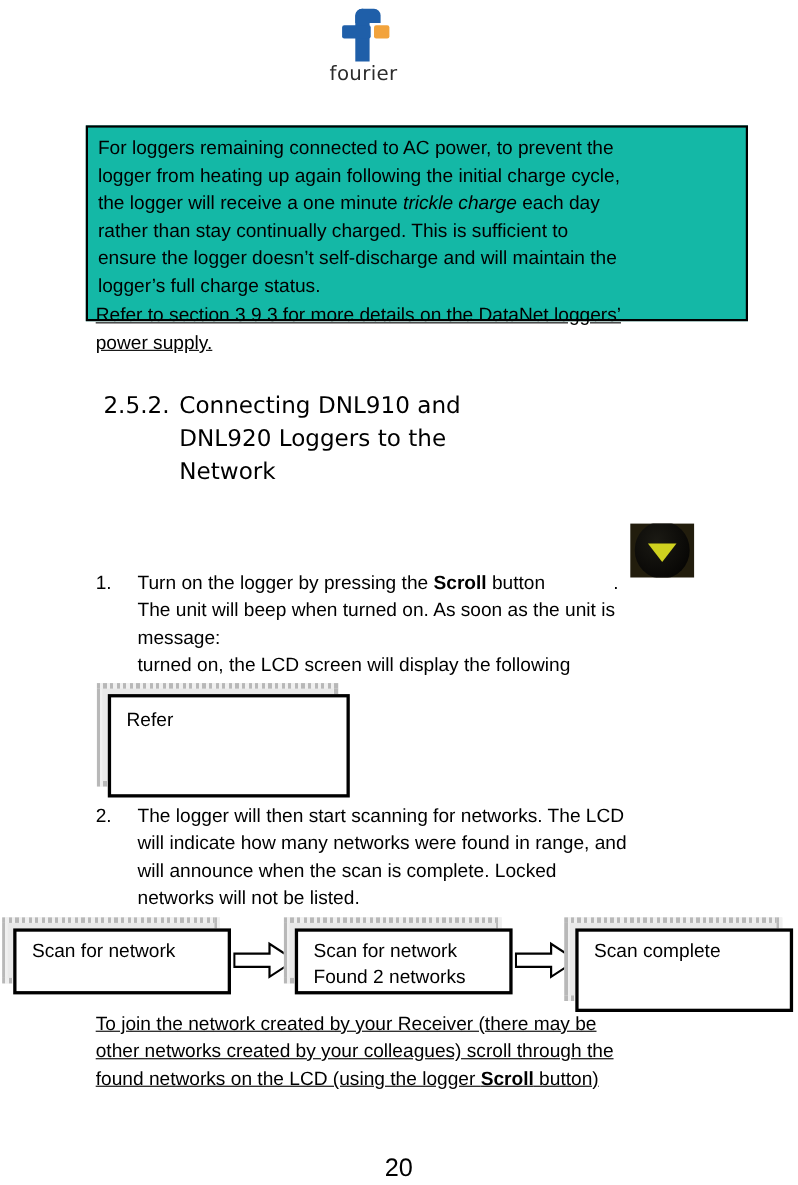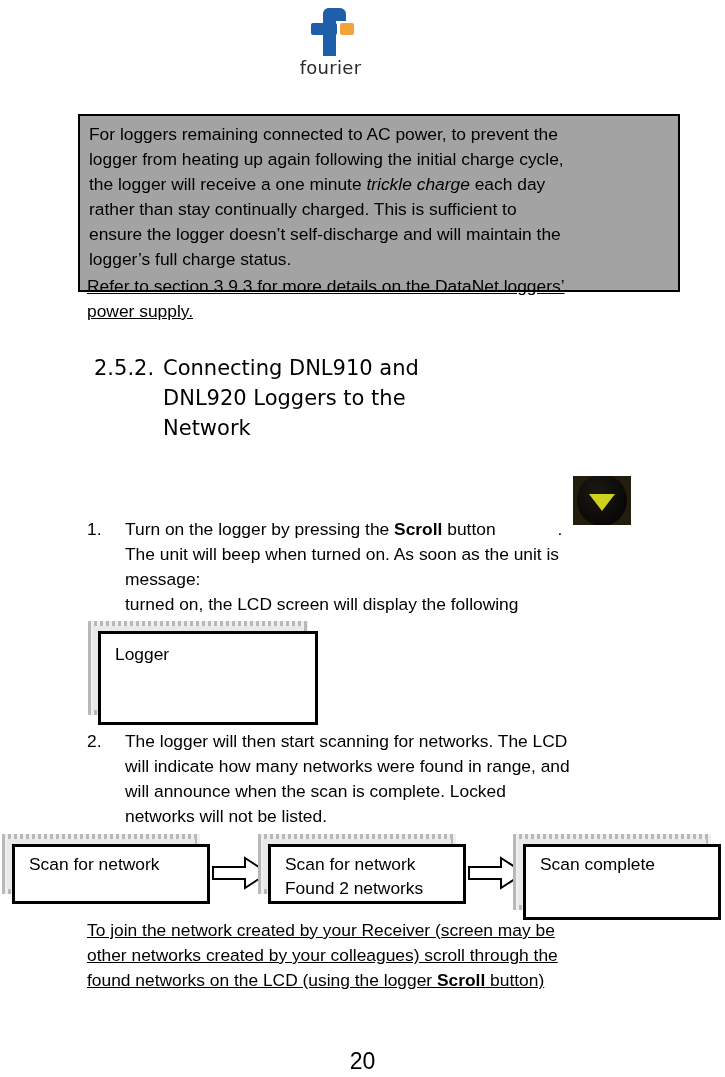--- a/index.html
+++ b/index.html
@@ -78,21 +78,21 @@
 
   
   #note-box {
     position: absolute;
     left: 78px;
     top: 114px;
     width: 602px;
     border: 2px solid #000;
     box-sizing: border-box;
     padding: 6px 9px 18px 9px;
-    background: #a3a3a3;
+    background: #14b8a6;
   }
   #note-box .note-line {
     font-size: 17.4px;
     line-height: 25px;
     white-space: nowrap;
   }
   .ital { font-style: italic; }
 
   
   .body-para {
@@ -287,21 +287,21 @@
     <span class="ln"><span>Turn on the logger by pressing the </span><b>Scroll</b><span> button</span><span style="margin-left:62px">.</span></span>
     <span class="ln">The unit will beep when turned on. As soon as the unit is</span>
     <span class="ln">message:</span>
     <span class="ln">turned on, the LCD screen will display the following</span>
   </div>
 </div>
 
 <div class="lcd" id="lcd-startup">
   <div class="frame"></div>
   <div class="screen">
-    <div class="ln">Logger</div>
+    <div class="ln">Refer</div>
   </div>
 </div>
 
 <div class="list-item" id="item-2">
   <span class="num">2.</span>
   <div class="txt">
     <span class="ln">The logger will then start scanning for networks. The LCD</span>
     <span class="ln">will indicate how many networks were found in range, and</span>
     <span class="ln">will announce when the scan is complete. Locked</span>
     <span class="ln">networks will not be listed.</span>
@@ -332,18 +332,18 @@
 </svg>
 
 <div class="lcd" id="lcd-scan-3">
   <div class="frame"></div>
   <div class="screen">
     <div class="ln">Scan complete</div>
   </div>
 </div>
 
 <div class="body-para" id="join-para">
-  <div class="ln">To join the network created by your Receiver (screen may be</div>
+  <div class="ln">To join the network created by your Receiver (there may be</div>
   <div class="ln">other networks created by your colleagues) scroll through the</div>
   <div class="ln"><span>found networks on the LCD (using the logger </span><b>Scroll</b><span> button)</span></div>
 </div>
 
 <div id="page-number">20</div>
 
 </body></html>

